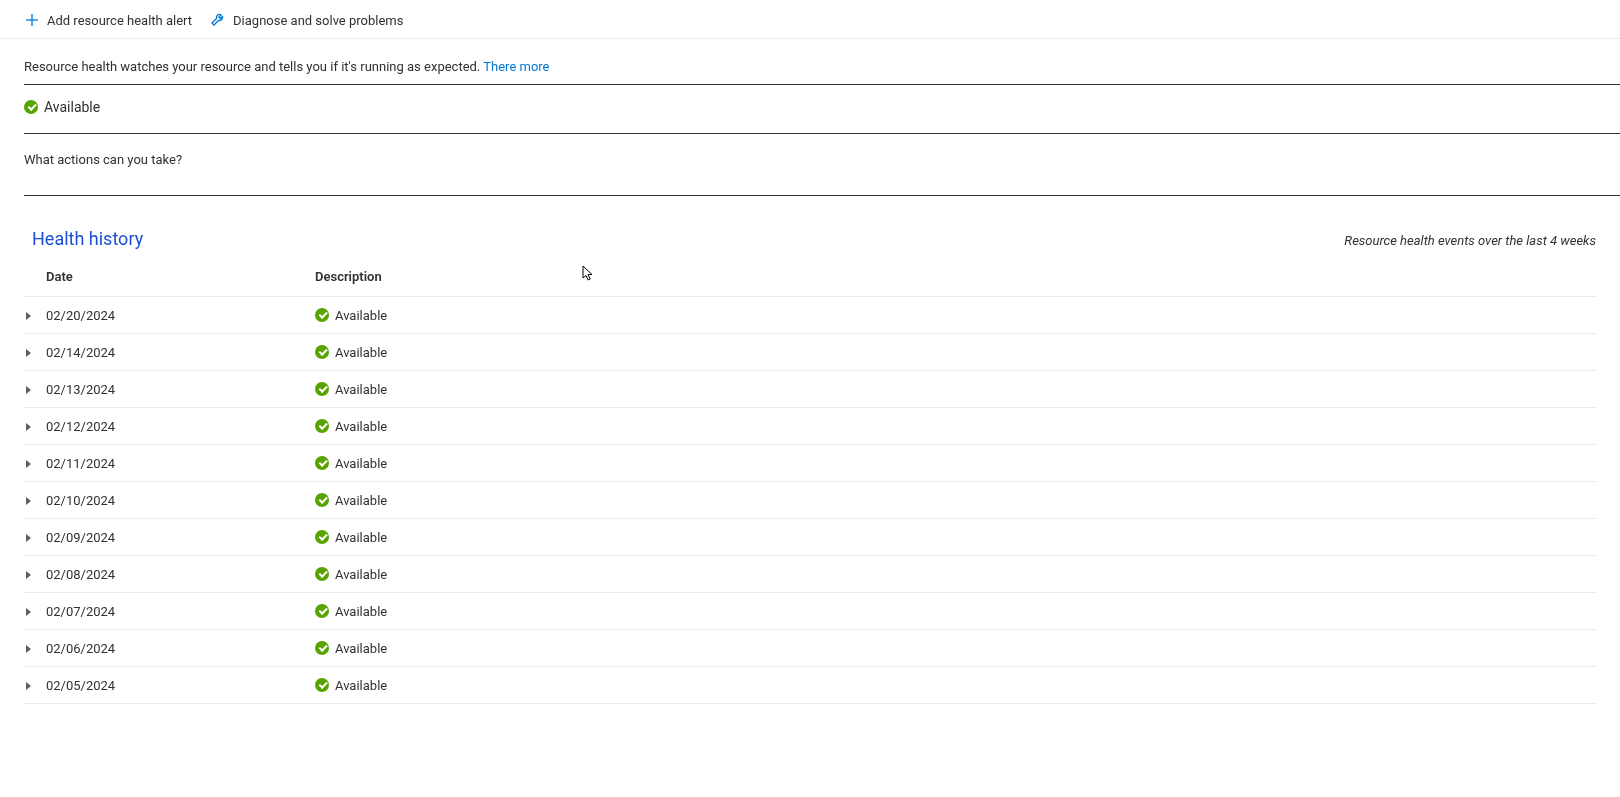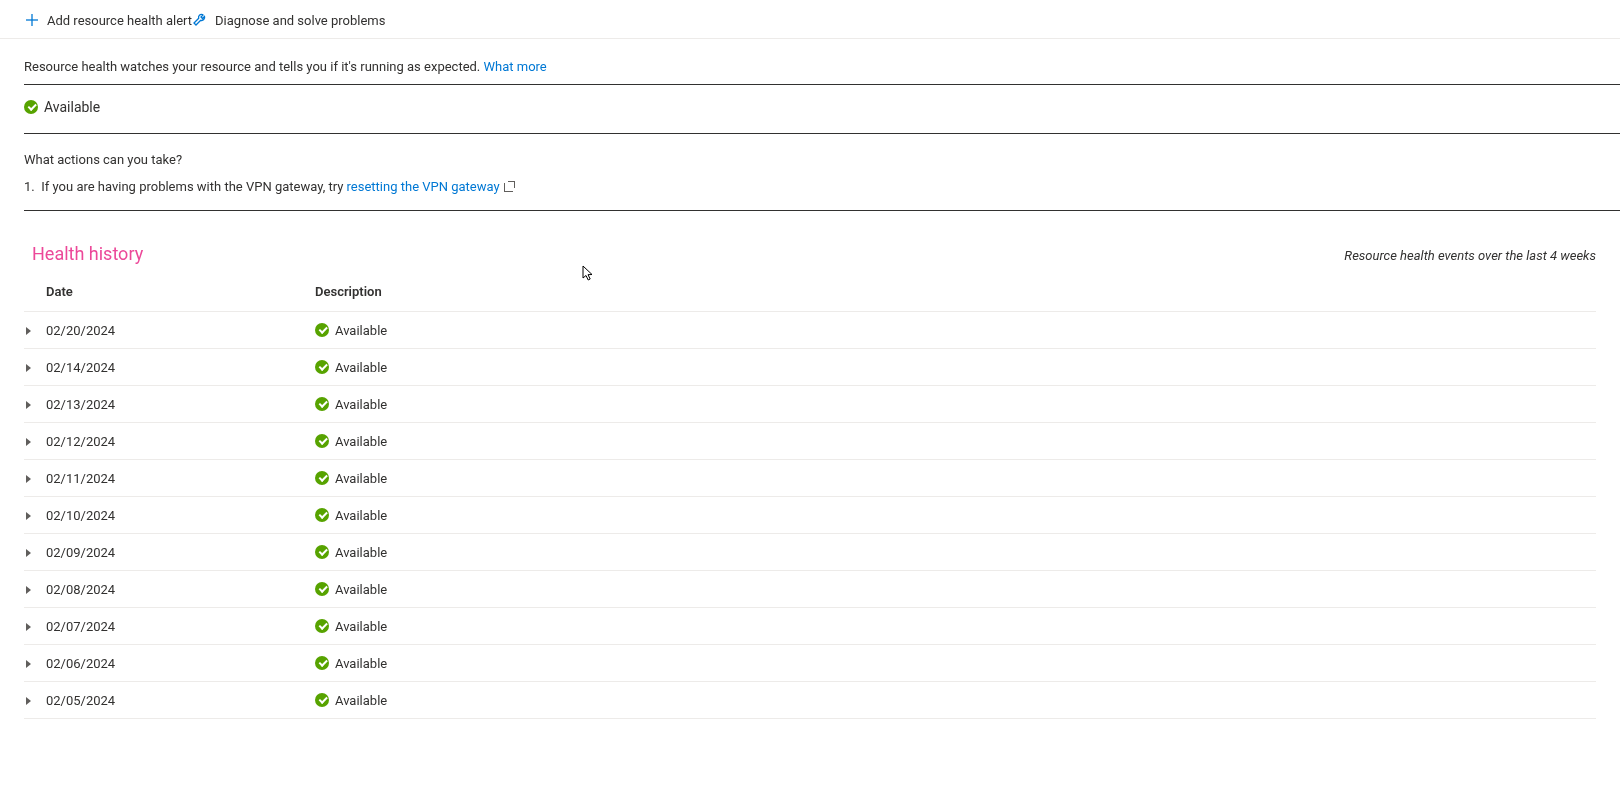--- a/index.html
+++ b/index.html
@@ -8,20 +8,21 @@
     padding: 0;
     font-family: "Segoe UI", -apple-system, BlinkMacSystemFont, Roboto, "Helvetica Neue", sans-serif;
     font-size: 13px;
     color: #323130;
     background: #fff;
     width: 1620px;
   }
   .toolbar {
     display: flex;
     align-items: center;
+    gap: 18px;
     padding: 12px 24px 10px 24px;
     border-bottom: 1px solid #edebe9;
   }
   .toolbar-btn {
     display: inline-flex;
     align-items: center;
     gap: 7px;
     color: #323130;
     cursor: pointer;
     font-size: 13px;
@@ -104,21 +105,21 @@
   }
   .history-header {
     display: flex;
     justify-content: space-between;
     align-items: baseline;
     padding: 32px 24px 8px 32px;
   }
   .history-title {
     font-size: 18px;
     font-weight: 400;
-    color: #ec4899;
+    color: #1d4ed8;
   }
   .history-sub {
     font-size: 13px;
     color: #323130;
     font-style: italic;
   }
   .history-table {
     padding: 0 24px 0 24px;
   }
   .history-row {
@@ -167,40 +168,34 @@
       <svg viewBox="0 0 16 16" width="16" height="16" fill="none" stroke="currentColor" stroke-width="1.3">
         <path d="M10.5 2.5a3 3 0 0 0-3.8 3.8L2 11l2 2 4.7-4.7a3 3 0 0 0 3.8-3.8l-2 2-1.5-1.5 2-2z"></path>
       </svg>
     </span>
     <span>Diagnose and solve problems</span>
   </div>
 </div>
 
 <div class="intro">
   <span>Resource health watches your resource and tells you if it's running as expected.</span>
-  <span class="link">What more</span>
+  <span class="link">There more</span>
 </div>
 <hr class="section-divider">
 
 <div class="status-block">
   <div class="status-line">
     <span class="check-icon"></span>
     <span>Available</span>
   </div>
 </div>
 <hr class="section-divider">
 
 <div class="actions-block">
   <div class="actions-title">What actions can you take?</div>
-  <div class="actions-list">
-    <div>
-      <span class="num">1.</span>
-      <span>If you are having problems with the VPN gateway, try </span><span class="link">resetting the VPN gateway</span><span class="ext-link-icon"></span>
-    </div>
-  </div>
 </div>
 <hr class="section-divider">
 
 <div class="history-header">
   <div class="history-title">Health history</div>
   <div class="history-sub">Resource health events over the last 4 weeks</div>
 </div>
 
 <div class="history-table">
   <div class="history-row header">

